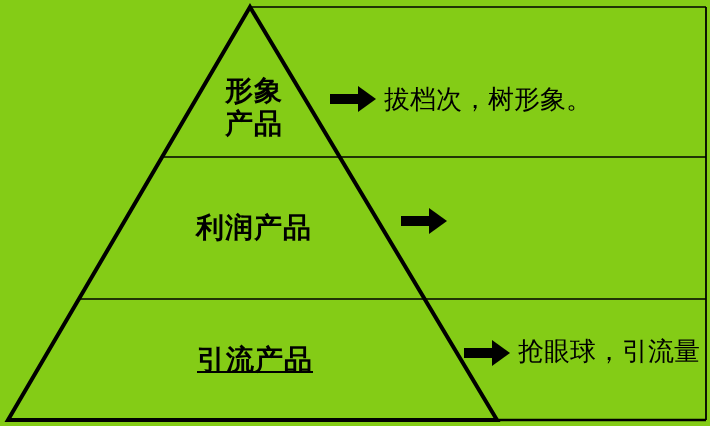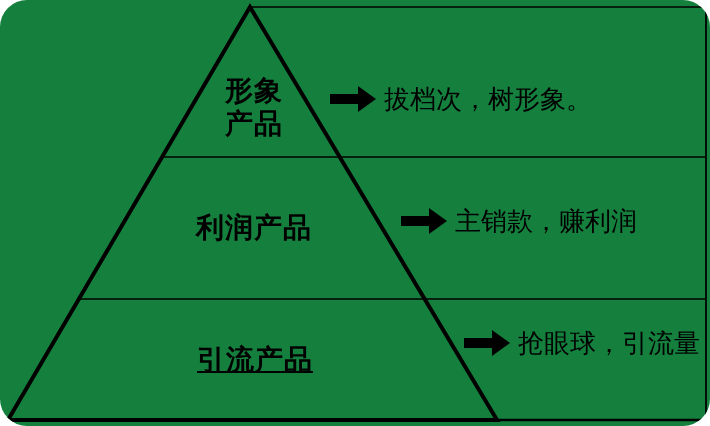--- a/index.html
+++ b/index.html
@@ -4,24 +4,23 @@
 <style>
   html, body {
     margin: 0;
     padding: 0;
     background: #ffffff;
   }
   .canvas {
     position: relative;
     width: 710px;
     height: 426px;
-    background: #15803d;
+    background: #84cc16;
     overflow: hidden;
     font-family: "Liberation Sans", "DejaVu Sans", sans-serif;
-    border-radius: 27px;
   }
   .lines {
     position: absolute;
     left: 0;
     top: 0;
     width: 710px;
     height: 426px;
     display: block;
   }
   .tier-label {
@@ -39,21 +38,21 @@
   .tier-label.tier2 { left: 254px; top: 211px; text-align: center; }
   .tier-label.tier3 { left: 255px; top: 343px; text-decoration: underline; }
   .annotation-row {
     position: absolute;
     display: flex;
     align-items: center;
     height: 30px;
   }
   .annotation-row.row1 { left: 330px; top: 84px; }
   .annotation-row.row2 { left: 401px; top: 206px; }
-  .annotation-row.row3 { left: 464px; top: 328px; }
+  .annotation-row.row3 { left: 464px; top: 336px; align-items: flex-end; }
   .arrow-icon {
     display: block;
     width: 46px;
     height: 26px;
     flex: 0 0 auto;
   }
   .annotation-text {
     color: #000000;
     font-size: 26px;
     line-height: 30px;
@@ -92,21 +91,20 @@
       <polygon points="28,0 46,13 28,26" fill="#000000"></polygon>
     </svg>
     <span class="annotation-text">拔档次，树形象。</span>
   </div>
 
   <div class="annotation-row row2">
     <svg class="arrow-icon" viewBox="0 0 46 26" xmlns="http://www.w3.org/2000/svg">
       <rect x="0" y="8" width="29" height="10" fill="#000000"></rect>
       <polygon points="28,0 46,13 28,26" fill="#000000"></polygon>
     </svg>
-    <span class="annotation-text">主销款，赚利润</span>
   </div>
 
   <div class="annotation-row row3">
     <svg class="arrow-icon" viewBox="0 0 46 26" xmlns="http://www.w3.org/2000/svg">
       <rect x="0" y="8" width="29" height="10" fill="#000000"></rect>
       <polygon points="28,0 46,13 28,26" fill="#000000"></polygon>
     </svg>
     <span class="annotation-text">抢眼球，引流量</span>
   </div>
 

